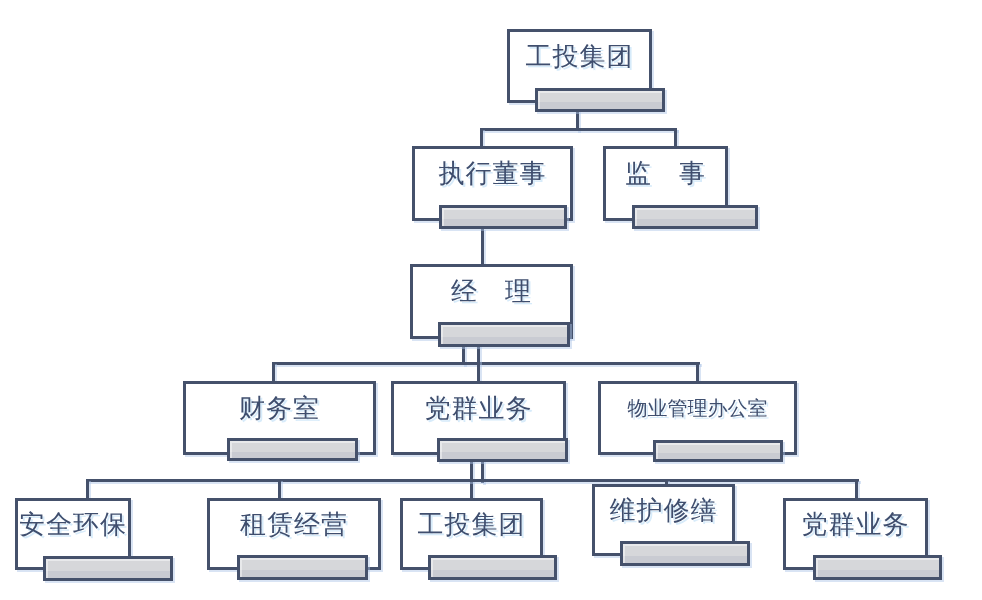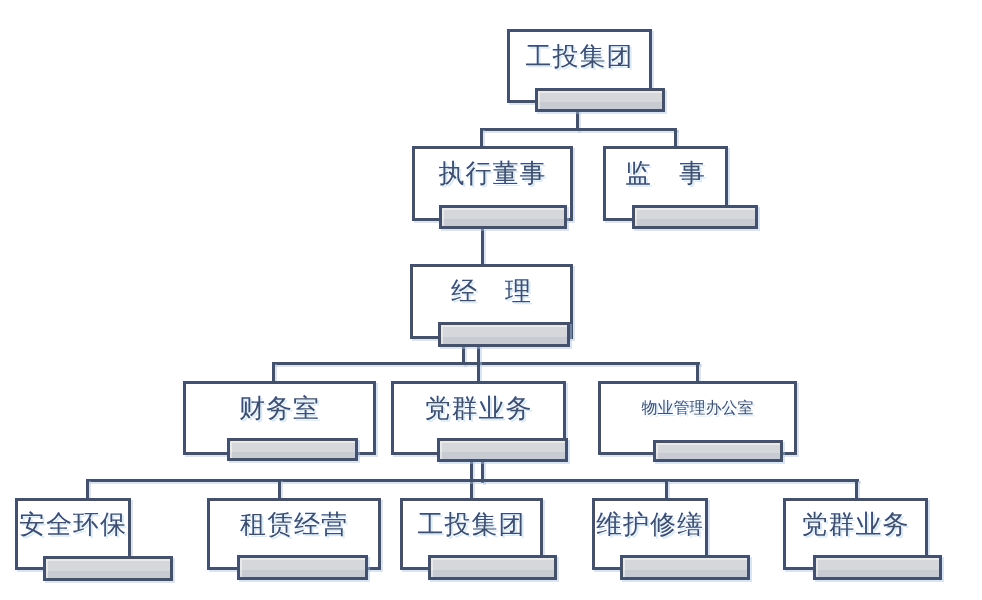--- a/index.html
+++ b/index.html
@@ -35,21 +35,21 @@
     justify-content:center;
   }
   .node-label{
     color:var(--text);
     font-size:26px;
     letter-spacing:1px;
     padding-bottom:20px;
     white-space:nowrap;
     text-shadow:2px 2px 0 rgba(175,215,245,0.5);
   }
-  .node-label.small{font-size:16px;letter-spacing:0;}
+  .node-label.small{font-size:20px;letter-spacing:0;}
   .bar{
     position:absolute;
     box-sizing:border-box;
     border:3px solid var(--line);
     background:linear-gradient(to bottom,
       var(--bar-fill) 0%, var(--bar-fill) 62%,
       var(--bar-shade) 62%, var(--bar-shade) 100%);
     box-shadow:2px 2px 0 var(--shadow),
                inset 2px 2px 0 rgba(255,255,255,0.45);
   }
@@ -114,21 +114,21 @@
     <div class="bar" style="left:25px;top:55px;width:130px;height:25px"></div>
   </div>
   <div class="node" style="left:207px;top:498px;width:174px;height:72px">
     <span class="node-label">租赁经营</span>
     <div class="bar" style="left:27px;top:54px;width:131px;height:25px"></div>
   </div>
   <div class="node" style="left:400px;top:498px;width:143px;height:72px">
     <span class="node-label">工投集团</span>
     <div class="bar" style="left:25px;top:54px;width:129px;height:25px"></div>
   </div>
-  <div class="node" style="left:592px;top:498px;width:116px;height:72px">
+  <div class="node" style="left:592px;top:484px;width:143px;height:72px">
     <span class="node-label">维护修缮</span>
     <div class="bar" style="left:25px;top:54px;width:130px;height:25px"></div>
   </div>
   <div class="node" style="left:783px;top:498px;width:145px;height:72px">
     <span class="node-label">党群业务</span>
     <div class="bar" style="left:27px;top:54px;width:129px;height:25px"></div>
   </div>
 
 </div>
 

